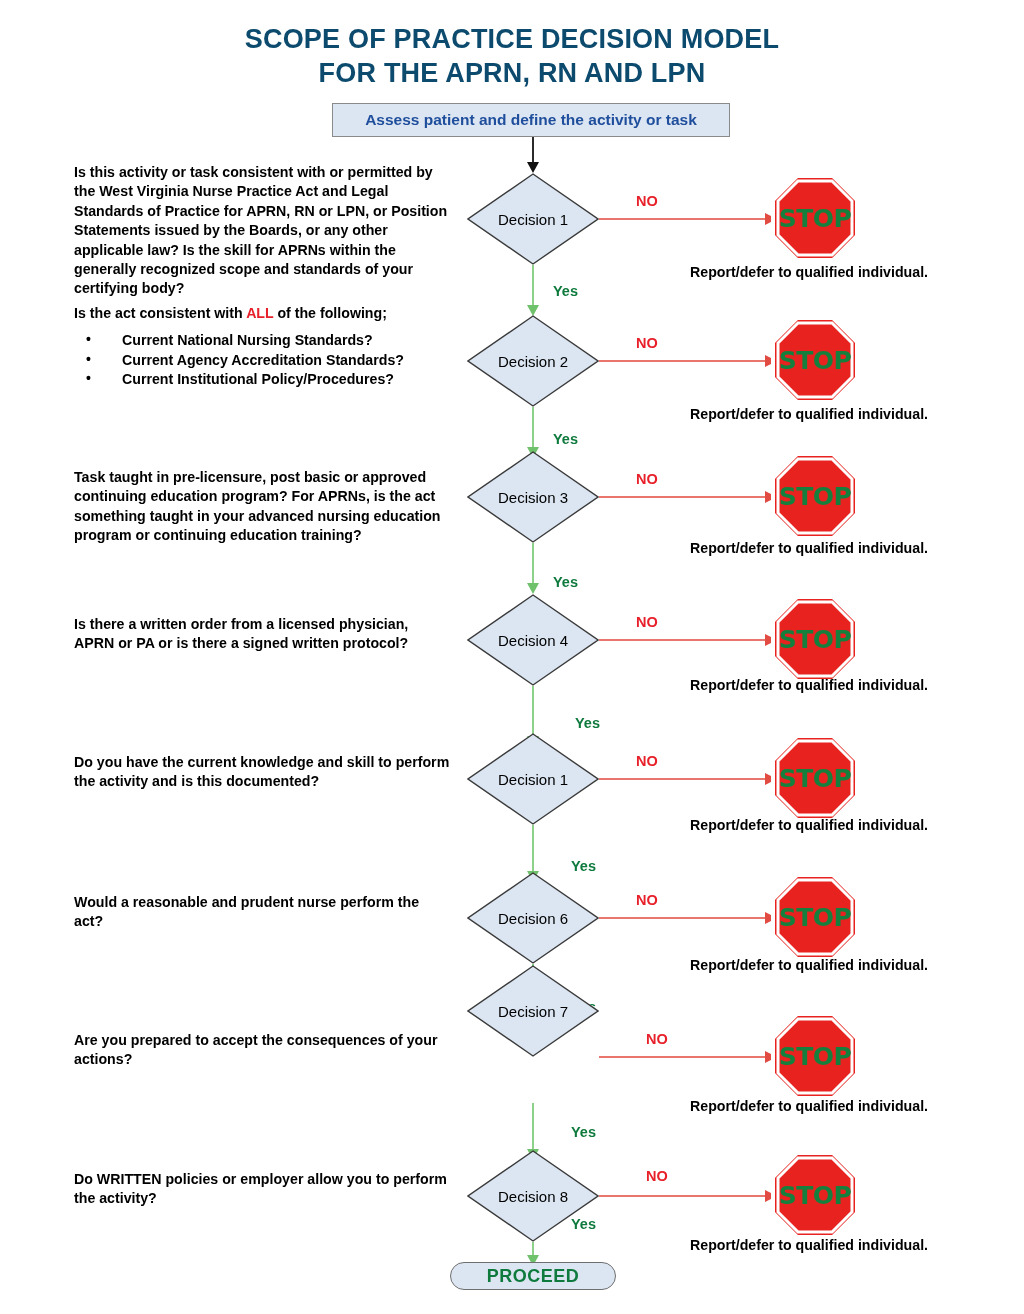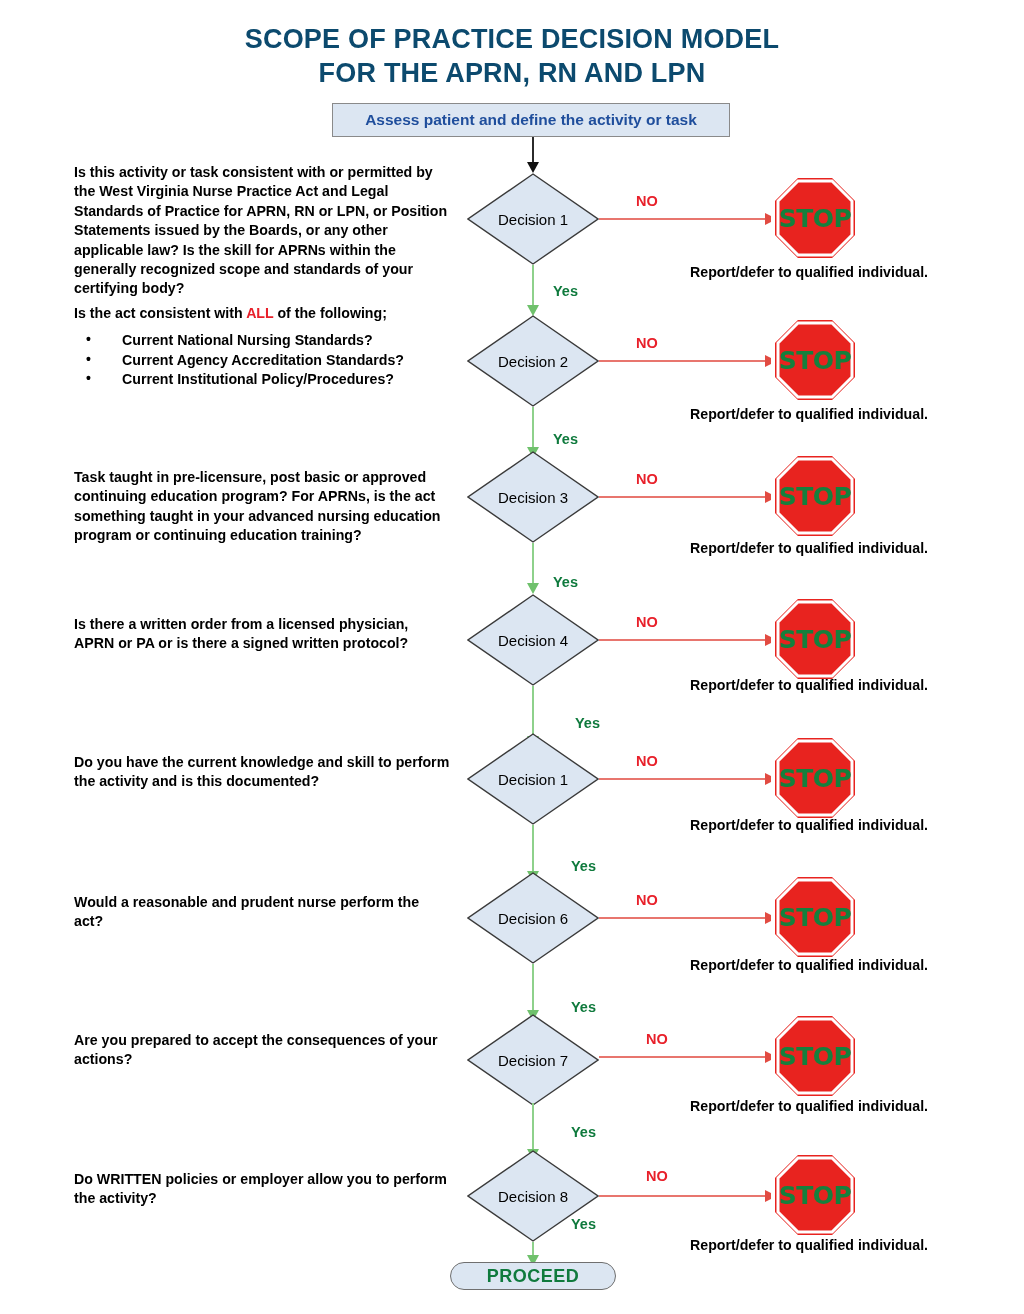--- a/index.html
+++ b/index.html
@@ -415,21 +415,21 @@
   </svg>
   <span class="stop-text">STOP</span>
 </div>
 <span class="report-note" style="left:690px; top:957px;">Report/defer to qualified individual.</span>
 <div class="vconn" style="left:526px; top:964px; height:58px;">
   <div class="vline" style="height:47px;"></div>
   <div class="vhead" style="top:46px;"></div>
 </div>
 <span class="yes-label" style="left:571px; top:999px;">Yes</span>
 
-<div class="diamond" style="left:467px; top:1014px;">
+<div class="diamond" style="left:467px; top:965px;">
   <svg width="132" height="92" viewBox="0 0 132 92">
     <polygon points="66,1 131,46 66,91 1,46" fill="#dce6f2" stroke="#3a3a3a" stroke-width="1.4"></polygon>
   </svg>
   <span class="dlabel">Decision 7</span>
 </div>
 <div class="hconn" style="left:599px; top:1051px; width:180px;">
   <div class="hline" style="width:168px;"></div>
   <div class="hhead" style="left:166px;"></div>
 </div>
 <span class="no-label" style="left:646px; top:1031px;">NO</span>

